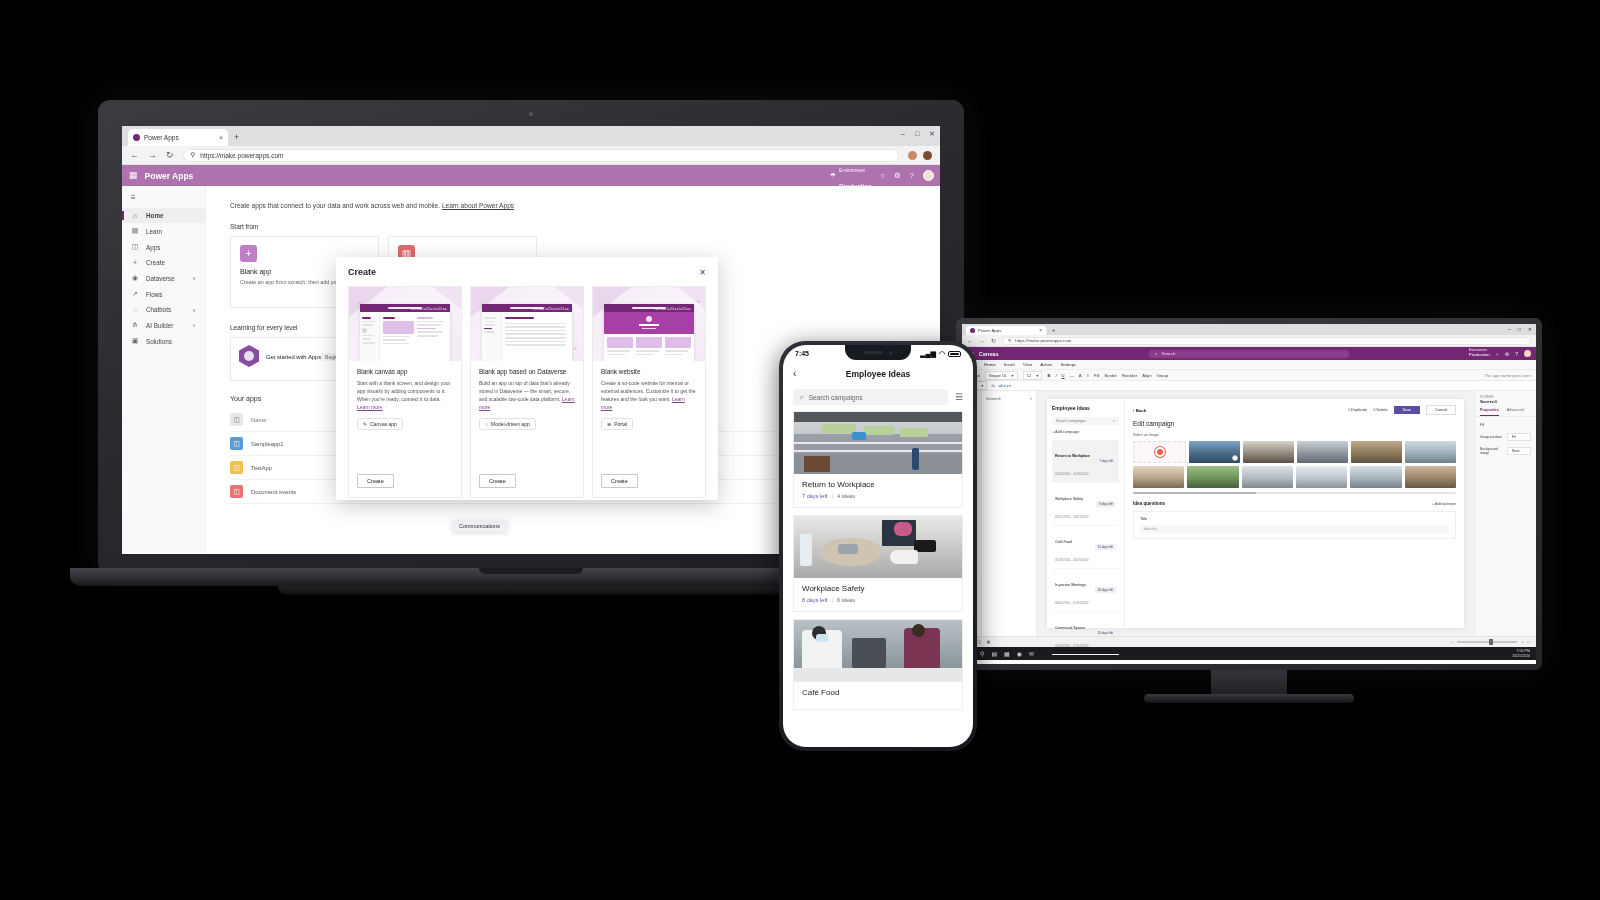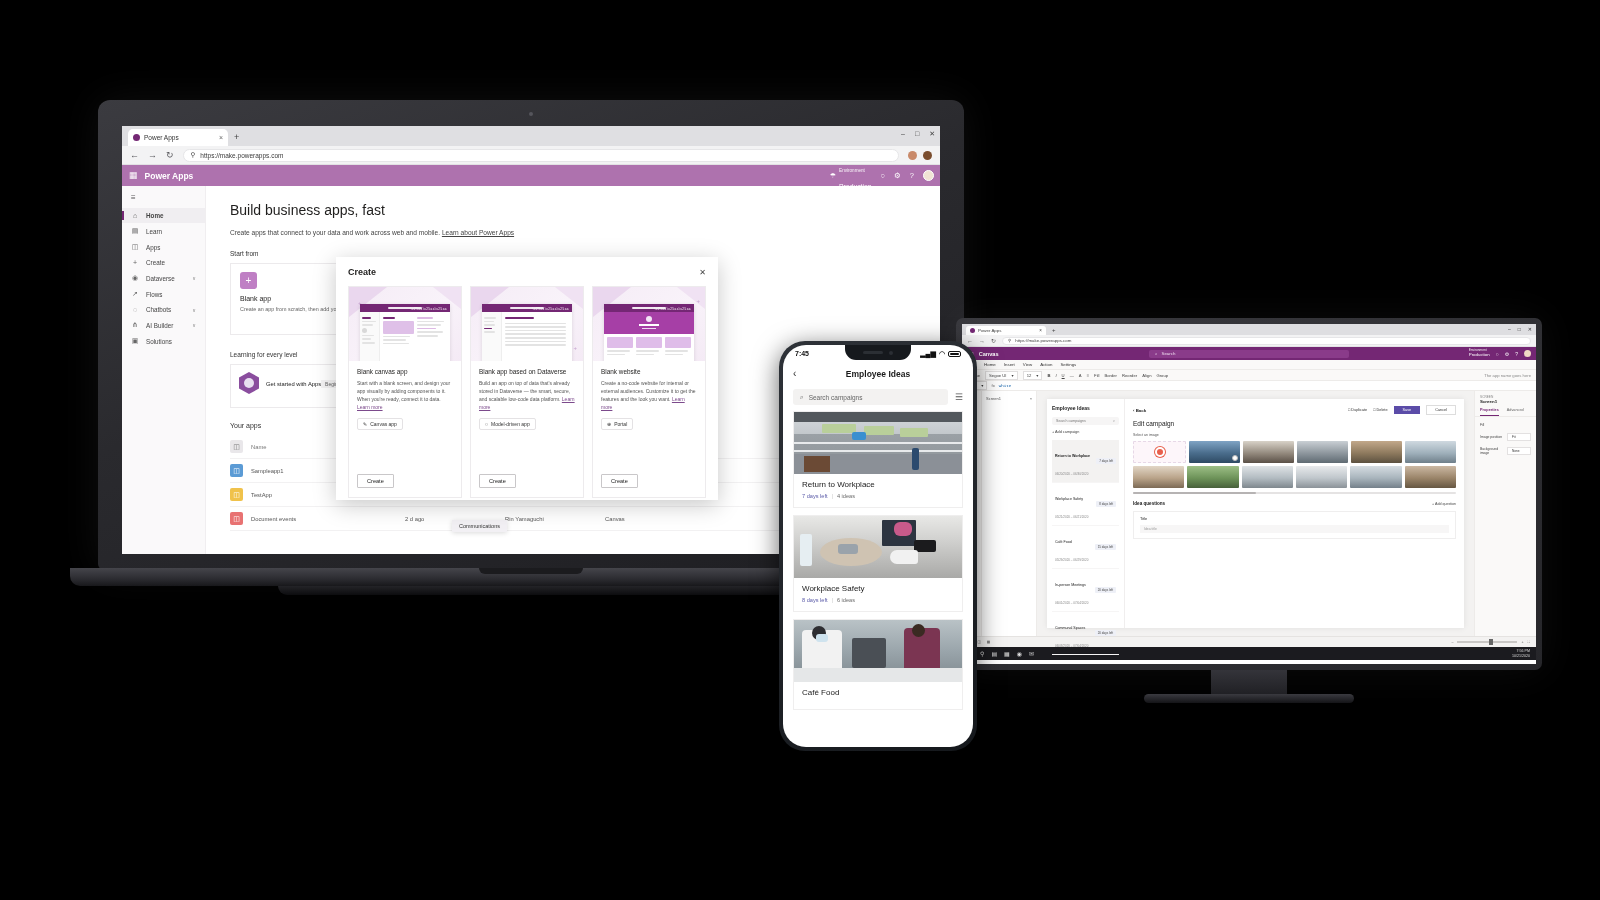--- a/index.html
+++ b/index.html
@@ -449,21 +449,20 @@
                   <span class="pa-nav-chev">∨</span>
                 </div>
                 <div class="pa-nav-item">
                   <span class="pa-nav-ico">▣</span>
                   <span>Solutions</span>
                 </div>
               </div>
           </div>
 
           <div class="pa-main">
-            <div class="pa-h1">Build business apps, fast</div>
             <div class="pa-sub">
               <span>Create apps that connect to your data and work across web and mobile.</span>
               <a href="#">Learn about Power Apps</a>
             </div>
             <div class="pa-sec">Start from</div>
             <div class="pa-cards" id="lap-startcards">
                 <div class="pa-card">
                   <div class="pa-card-ico" style="background:#bf7fc4">+</div>
                   <div class="pa-card-t">Blank app</div>
                   <div class="pa-card-d">Create an app from scratch, then add your data</div>

